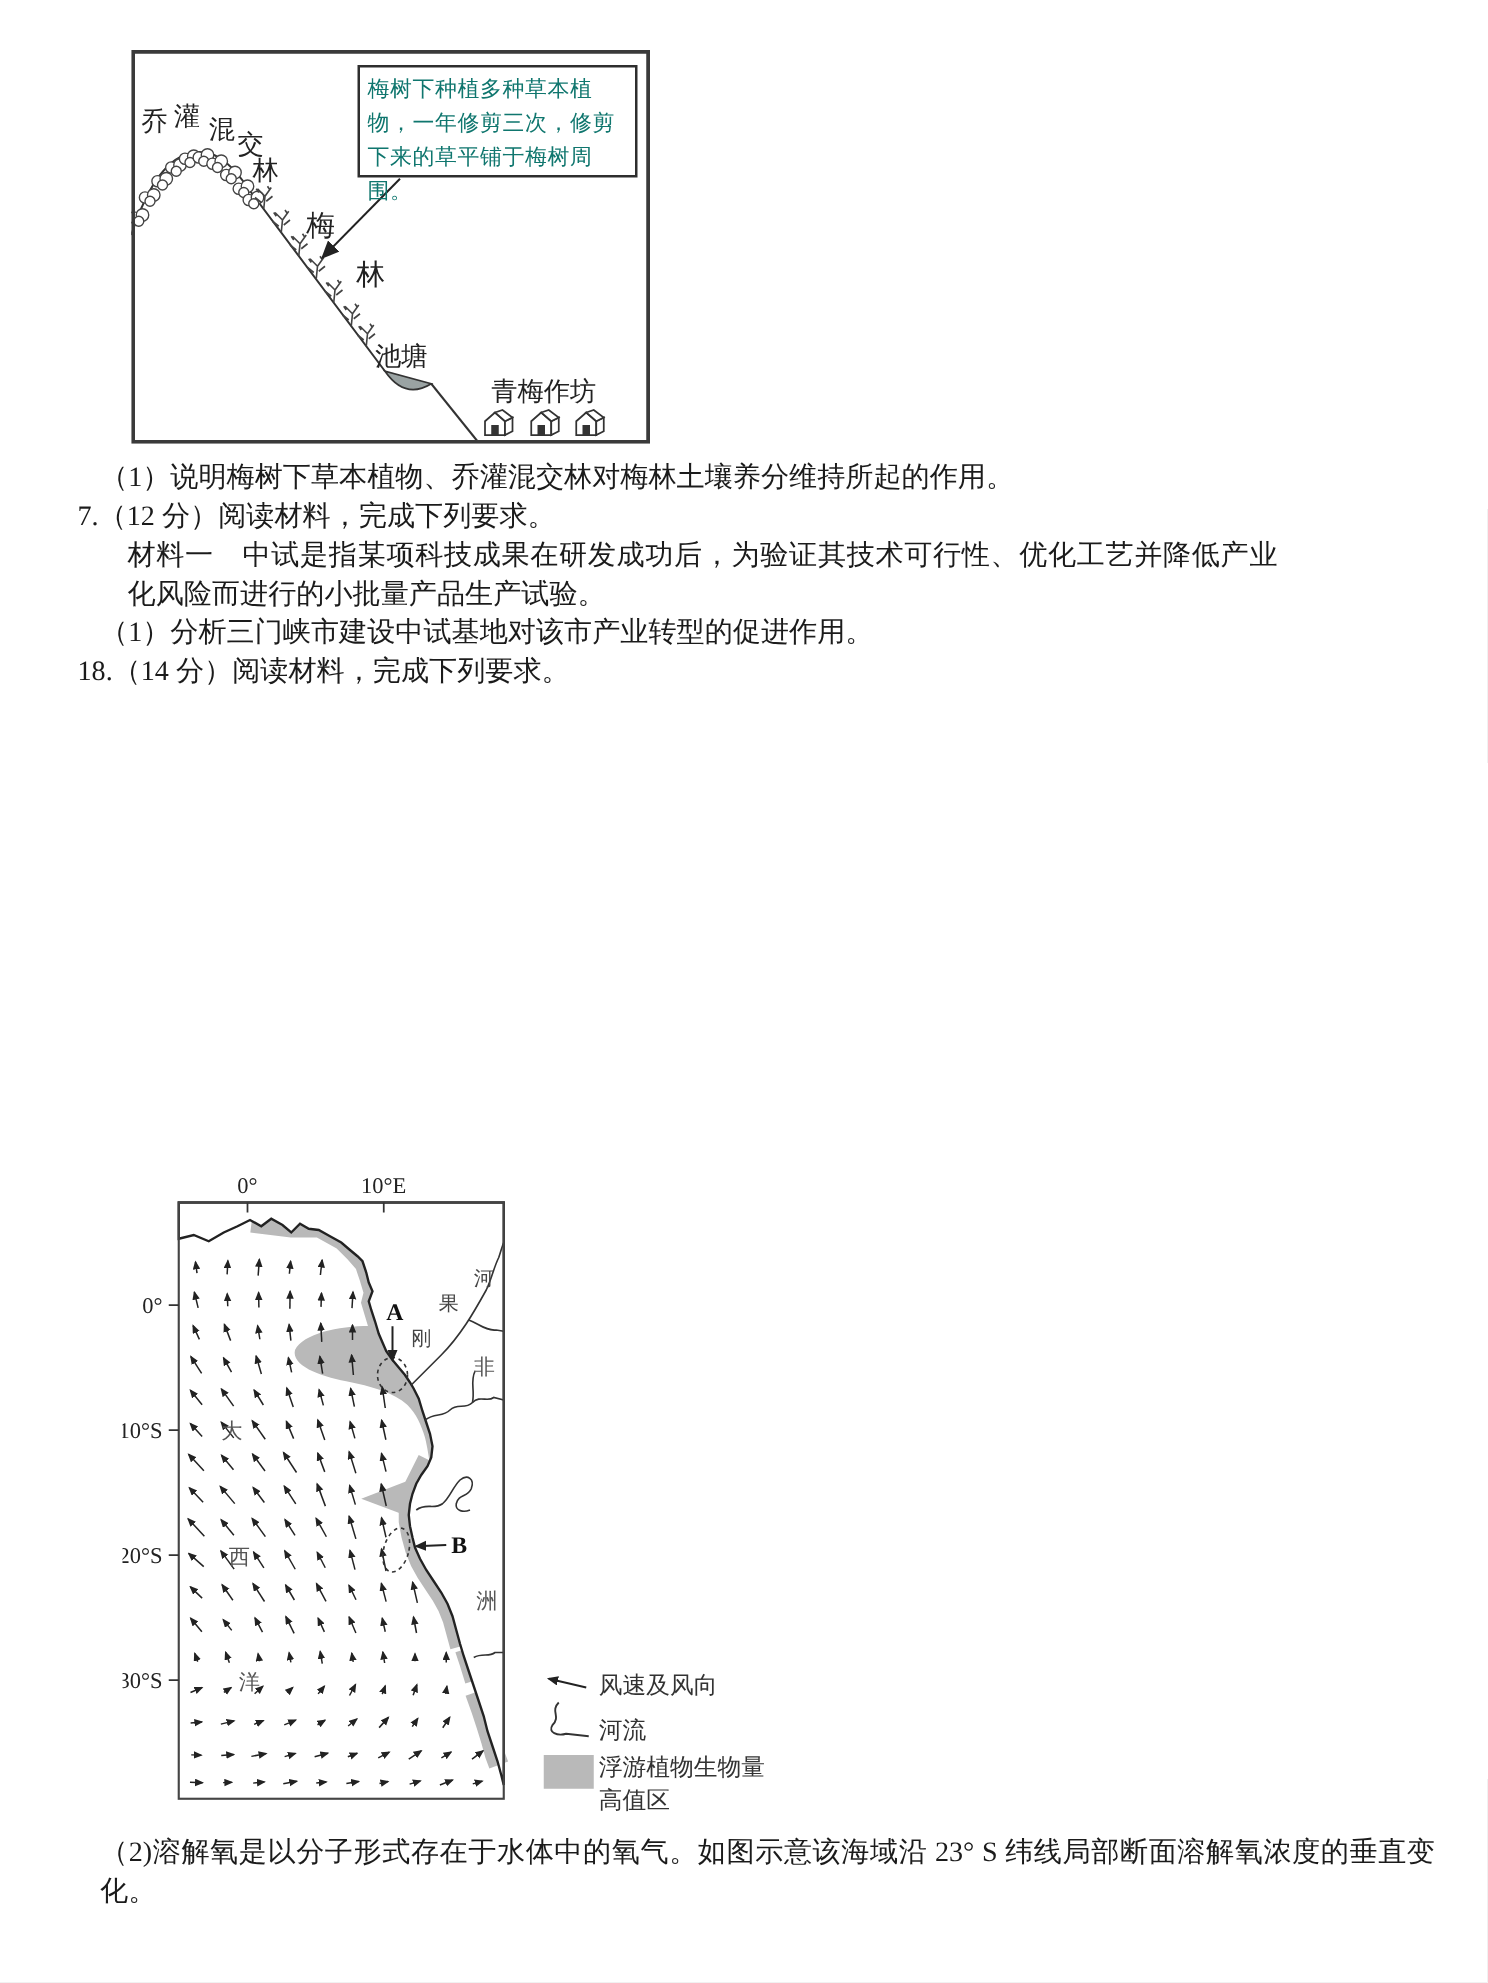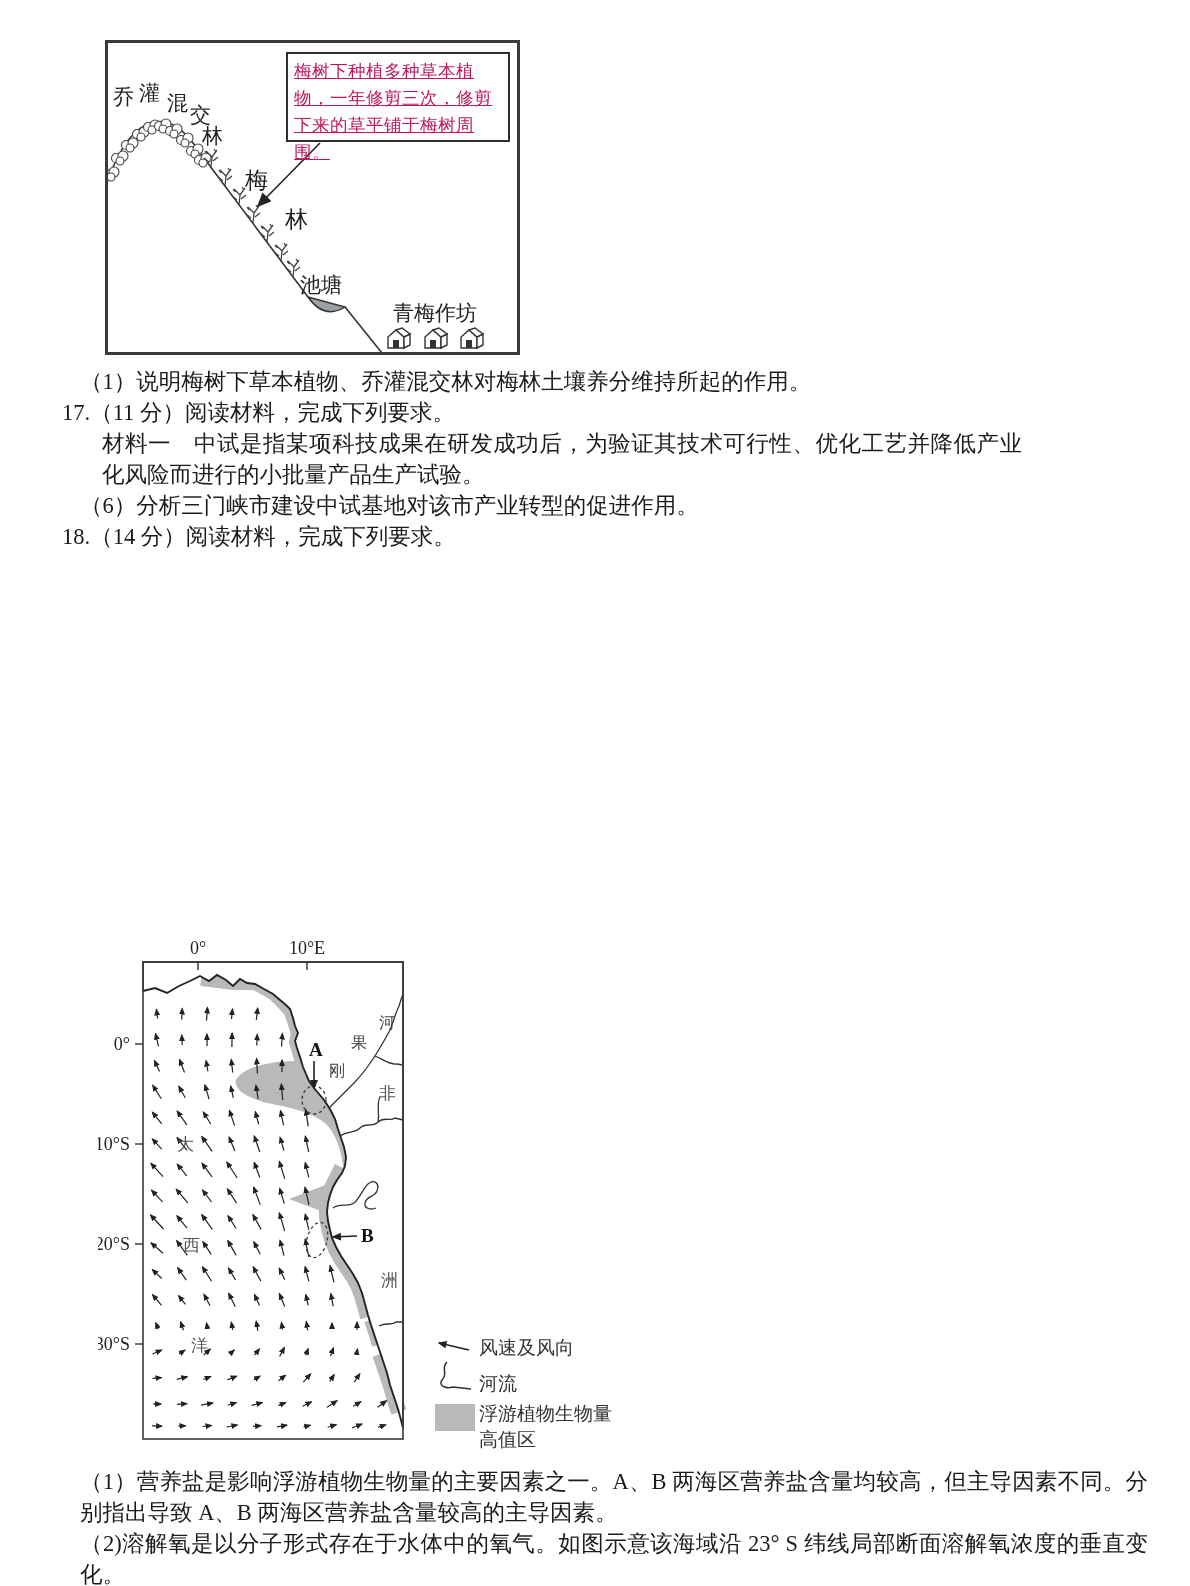--- a/index.html
+++ b/index.html
@@ -3,21 +3,21 @@
 <meta charset="utf-8">
 <style>
   html,body{margin:0;padding:0;background:#e8e8e8;}
   .page{position:relative;width:1190px;height:1586px;background:#ffffff;margin:0 auto;
         font-family:"Liberation Serif","DejaVu Serif",serif;color:#1b1b1b;overflow:hidden;}
   
   .fig1{position:absolute;left:105px;top:40px;width:415px;height:315px;}
   .fig1 svg{position:absolute;left:0;top:0;}
   .callout{position:absolute;left:181px;top:12px;width:224px;height:90px;border:2px solid #2e2e2e;
            background:#fff;box-sizing:border-box;padding:4px 6px;font-size:17.5px;line-height:27px;
-           color:#be185d;letter-spacing:0.5px;text-decoration:underline;}
+           color:#0f766e;letter-spacing:0.5px;}
   
   .flow{position:absolute;left:0;top:366px;width:1064px;font-size:22.5px;line-height:31px;text-align:justify;}
   .flow p{margin:0;}
   p.item {padding:0 42px 0 80px;}
   p.qhead{padding:0 42px 0 62px;text-align:left;}
   p.para {padding:0 42px 0 78px;margin-left:24px;}
   .bottomflow{position:absolute;left:0;top:1466px;width:1190px;font-size:22.5px;line-height:31px;text-align:justify;}
   .bottomflow p{margin:0;}
   
   .mapfig{position:absolute;left:98px;top:934px;width:620px;height:520px;}
@@ -102,23 +102,23 @@
           <use href="#housedef" x="354" y="289"></use>
       </g>
 
       <rect x="1.5" y="1.5" width="412" height="312" fill="none" stroke="#3a3a3a" stroke-width="3"></rect>
     </svg>
     <div class="callout">梅树下种植多种草本植物，一年修剪三次，修剪下来的草平铺于梅树周围。</div>
   </div>
 
   <div class="flow">
     <p class="item">（1）说明梅树下草本植物、乔灌混交林对梅林土壤养分维持所起的作用。</p>
-    <p class="qhead">17.（11 分）阅读材料，完成下列要求。</p>
+    <p class="qhead">7.（12 分）阅读材料，完成下列要求。</p>
     <p class="para">材料一　中试是指某项科技成果在研发成功后，为验证其技术可行性、优化工艺并降低产业化风险而进行的小批量产品生产试验。</p>
-    <p class="item">（6）分析三门峡市建设中试基地对该市产业转型的促进作用。</p>
+    <p class="item">（1）分析三门峡市建设中试基地对该市产业转型的促进作用。</p>
     <p class="qhead">18.（14 分）阅读材料，完成下列要求。</p>
   </div>
 
   <div class="mapfig">
     <svg width="620" height="520" viewBox="0 0 620 520">
       <defs>
         <marker id="mah" markerWidth="6" markerHeight="6" refX="5" refY="2.5" orient="auto">
           <path d="M0,0 L6,2.5 L0,5 Z" fill="#222"></path>
         </marker>
       </defs>
@@ -314,17 +314,16 @@
           <text class="leg" x="336" y="428">河流</text>
           <rect x="292" y="442" width="40" height="27" fill="#b9b9b9"></rect>
           <text class="leg" x="336" y="458">浮游植物生物量</text>
           <text class="leg" x="336" y="484">高值区</text>
         </g>
       </g>
     </svg>
   </div>
 
   <div class="bottomflow">
-    <p class="item">（1）营养盐是影响浮游植物生物量的主要因素之一。A、B 两海区营养盐含量均较高，但主导因素不同。分别指出导致 A、B 两海区营养盐含量较高的主导因素。</p>
     <p class="item">（2)溶解氧是以分子形式存在于水体中的氧气。如图示意该海域沿 23° S 纬线局部断面溶解氧浓度的垂直变化。</p>
   </div>
 
 </div>
 
 </body></html>

